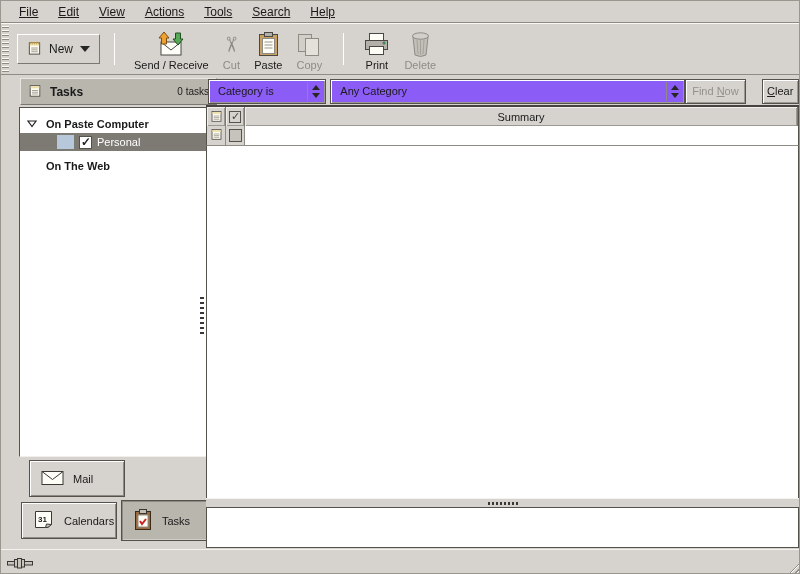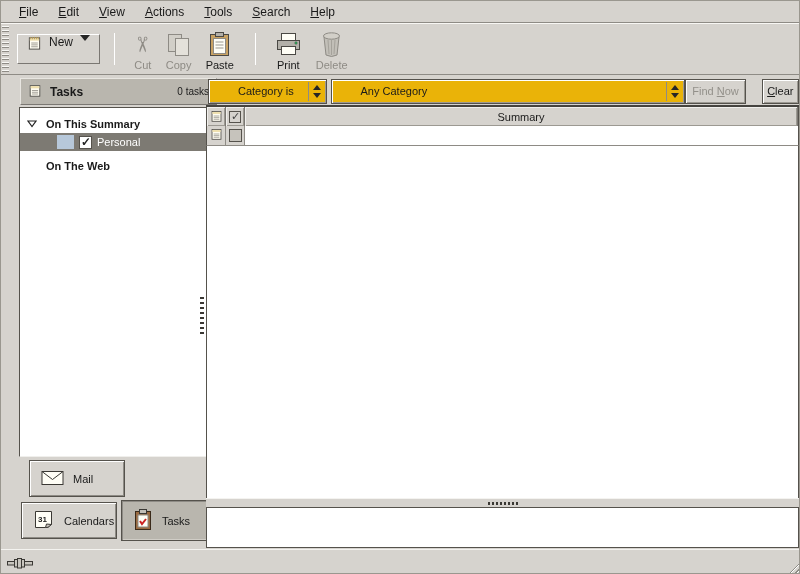--- a/index.html
+++ b/index.html
@@ -8,29 +8,29 @@
     font-family:"Liberation Sans", sans-serif;
     font-size:12px; color:#1a1a1a;
     background:#d6d3ce; position:relative; overflow:hidden;
     border:1px solid #9a978f;
   }
   .u { text-decoration:underline; }
 
   
   .menubar { position:absolute; left:0; top:0; width:800px; height:22px;
     display:flex; align-items:center; border-bottom:1px solid #8e8b85; background:#d6d3ce; padding-left:8px; }
-  .menu-item { padding:2px 10px; cursor:default; }
+  .menu-item { padding:2px 10px; cursor:default;text-decoration:underline; }
 
   
   .toolbar { position:absolute; left:0; top:22px; width:800px; height:52px;
     background:#d6d3ce; border-top:1px solid #f8f7f4; border-bottom:1px solid #8e8b85;
     display:flex; align-items:center; }
   .tb-handle { width:7px; height:46px; margin-left:1px;
     background:repeating-linear-gradient(to bottom,#f8f8f5 0 1px,#8e8b85 1px 2px,#d6d3ce 2px 4px); }
-  .new-button { margin-left:8px; height:30px; padding:0 9px; display:flex; gap:7px;
+  .new-button { margin-left:8px; height:30px; padding:0 9px; display:flex; align-items:center; gap:7px;
     background:#d6d3ce; border:1px solid; border-color:#ffffff #7a7772 #7a7772 #ffffff; }
   .dd-arrow { width:0; height:0; border-left:5px solid transparent; border-right:5px solid transparent; border-top:6px solid #262626; }
   .tb-sep { width:1px; height:32px; background:#8e8b85; border-right:1px solid #fff; margin:0 12px 0 14px; }
   .tb-item { display:flex; flex-direction:column; align-items:center; justify-content:flex-end;
     height:46px; padding:1px 7px; gap:1px; }
   .tb-item .lbl { font-size:11px; white-space:nowrap; }
   .tb-item.disabled .lbl { color:#8e8b85; }
   .tb-icon { height:27px; display:flex; align-items:center; justify-content:center; }
   .scissors { font-size:21px; color:#8e8b85; transform:rotate(90deg); line-height:1; }
 
@@ -65,23 +65,23 @@
     box-shadow:inset 1px 1px 0 #8e8b85, inset -1px -1px 0 #d0cdc6; height:41px; }
 
   
   .vsplit { position:absolute; left:199px; top:222px; width:4px; height:40px;
     background:repeating-linear-gradient(to bottom,#3a3834 0 2px,transparent 2px 5px); }
 
   
   .main { position:absolute; left:205px; top:0; width:593px; height:474px; }
   .filterbar { position:absolute; left:2px; top:3px; width:591px; height:26px;
     display:flex; align-items:center; }
-  .combo { height:25px; background:#eab308; border:1px solid #55524c;
+  .combo { height:25px; background:#8b5cf6; border:1px solid #55524c;
     box-shadow:inset 1px 1px 0 #fff, inset -1px -1px 0 #9c9992;
-    display:flex; align-items:center; font-size:11px;padding-left:20px; }
+    display:flex; align-items:center; font-size:11px; }
   .combo .val { padding-left:9px; flex:1; }
   .combo .spin { width:17px; align-self:stretch; border-left:1px solid #8e8b85;
     display:flex; flex-direction:column; align-items:center; justify-content:center; gap:3px; margin:2px 1px; }
   .tri-up { width:0; height:0; border-left:4px solid transparent; border-right:4px solid transparent; border-bottom:5px solid #262626; }
   .tri-dn { width:0; height:0; border-left:4px solid transparent; border-right:4px solid transparent; border-top:5px solid #262626; }
   .combo.field { width:120px; }
   .combo.cat { width:360px; margin-left:4px; }
   .fbtn { height:25px; background:#d6d3ce; border:1px solid #55524c;
     box-shadow:inset 1px 1px 0 #fff, inset -1px -1px 0 #9c9992;
     display:flex; align-items:center; justify-content:center; font-size:11px; }
@@ -159,52 +159,63 @@
             <line x1="12" y1="1.5" x2="12" y2="4"></line>
           </g>
         </svg>
     </span>
     <span>New</span>
     <span class="dd-arrow"></span>
   </div>
 
   <div class="tb-sep"></div>
 
+  <div class="tb-item">
+    <span class="tb-icon">
+      <svg width="32" height="27" viewBox="0 0 32 27">
+        <rect x="6" y="11" width="20" height="13" fill="#fffef8" stroke="#4a4844"></rect>
+        <path d="M6 11 L16 19 L26 11" fill="none" stroke="#4a4844"></path>
+        <polygon points="9,1 14,7 11.5,7 11.5,13 6.5,13 6.5,7 4,7" fill="#f0a030" stroke="#7a5010"></polygon>
+        <polygon points="23,14 28,8 25.5,8 25.5,2 20.5,2 20.5,8 18,8" fill="#58a858" stroke="#205020"></polygon>
+      </svg>
+    </span>
+    <span class="lbl">Send / Receive</span>
+  </div>
 
   <div class="tb-item disabled">
     <span class="tb-icon">
         <span class="scissors">✂</span>
       </span>
     <span class="lbl">Cut</span>
-  </div>
-
-  <div class="tb-item disabled">
-    <span class="tb-icon">
-      <svg width="26" height="25" viewBox="0 0 26 25">
-        <rect x="2.5" y="2.5" width="13" height="17" fill="#d2cfc8" stroke="#8e8b85"></rect>
-        <rect x="9.5" y="6.5" width="13" height="17" fill="#e4e1da" stroke="#8e8b85"></rect>
-      </svg>
-    </span>
-    <span class="lbl">Copy</span>
   </div>
 
   <div class="tb-item">
     <span class="tb-icon">
       <svg width="25" height="27" viewBox="0 0 25 27">
         <rect x="3.5" y="3.5" width="18" height="21" fill="#c9a263" stroke="#4a4844"></rect>
         <rect x="8.5" y="1.5" width="8" height="4" fill="#b3b0a9" stroke="#4a4844"></rect>
         <rect x="6.5" y="7.5" width="12" height="15" fill="#fffef6" stroke="#8e8b85"></rect>
         <g stroke="#9a978f">
             <line x1="8.5" y1="11" x2="16.5" y2="11"></line>
             <line x1="8.5" y1="14" x2="16.5" y2="14"></line>
             <line x1="8.5" y1="17" x2="16.5" y2="17"></line>
           </g>
       </svg>
     </span>
     <span class="lbl">Paste</span>
+  </div>
+
+  <div class="tb-item disabled">
+    <span class="tb-icon">
+      <svg width="26" height="25" viewBox="0 0 26 25">
+        <rect x="2.5" y="2.5" width="13" height="17" fill="#d2cfc8" stroke="#8e8b85"></rect>
+        <rect x="9.5" y="6.5" width="13" height="17" fill="#e4e1da" stroke="#8e8b85"></rect>
+      </svg>
+    </span>
+    <span class="lbl">Copy</span>
   </div>
 
   <div class="tb-sep"></div>
 
   <div class="tb-item">
     <span class="tb-icon">
       <svg width="27" height="25" viewBox="0 0 27 25">
         <rect x="6.5" y="1.5" width="14" height="7" fill="#fffef6" stroke="#4a4844"></rect>
         <rect x="2.5" y="8.5" width="22" height="9" fill="#b3b0a9" stroke="#4a4844"></rect>
         <rect x="6.5" y="14.5" width="14" height="8" fill="#fffef6" stroke="#4a4844"></rect>
@@ -249,21 +260,21 @@
       <span class="cnt">0 tasks</span>
     </div>
 
     <div class="tree">
       <div class="tree-group">
         <span>
           <svg width="10" height="9" viewBox="0 0 10 9">
               <polygon points="1,2 9,2 5,7.5" fill="none" stroke="#222" stroke-width="1.2"></polygon>
             </svg>
         </span>
-        <span>On This Summary</span>
+        <span>On Paste Computer</span>
       </div>
       <div class="tree-sel">
         <span class="swatch"></span>
         <span class="cb checked"></span>
         <span>Personal</span>
       </div>
       <div class="tree-gap"></div>
       <div class="tree-group noarrow">
         <span>On The Web</span>
       </div>

